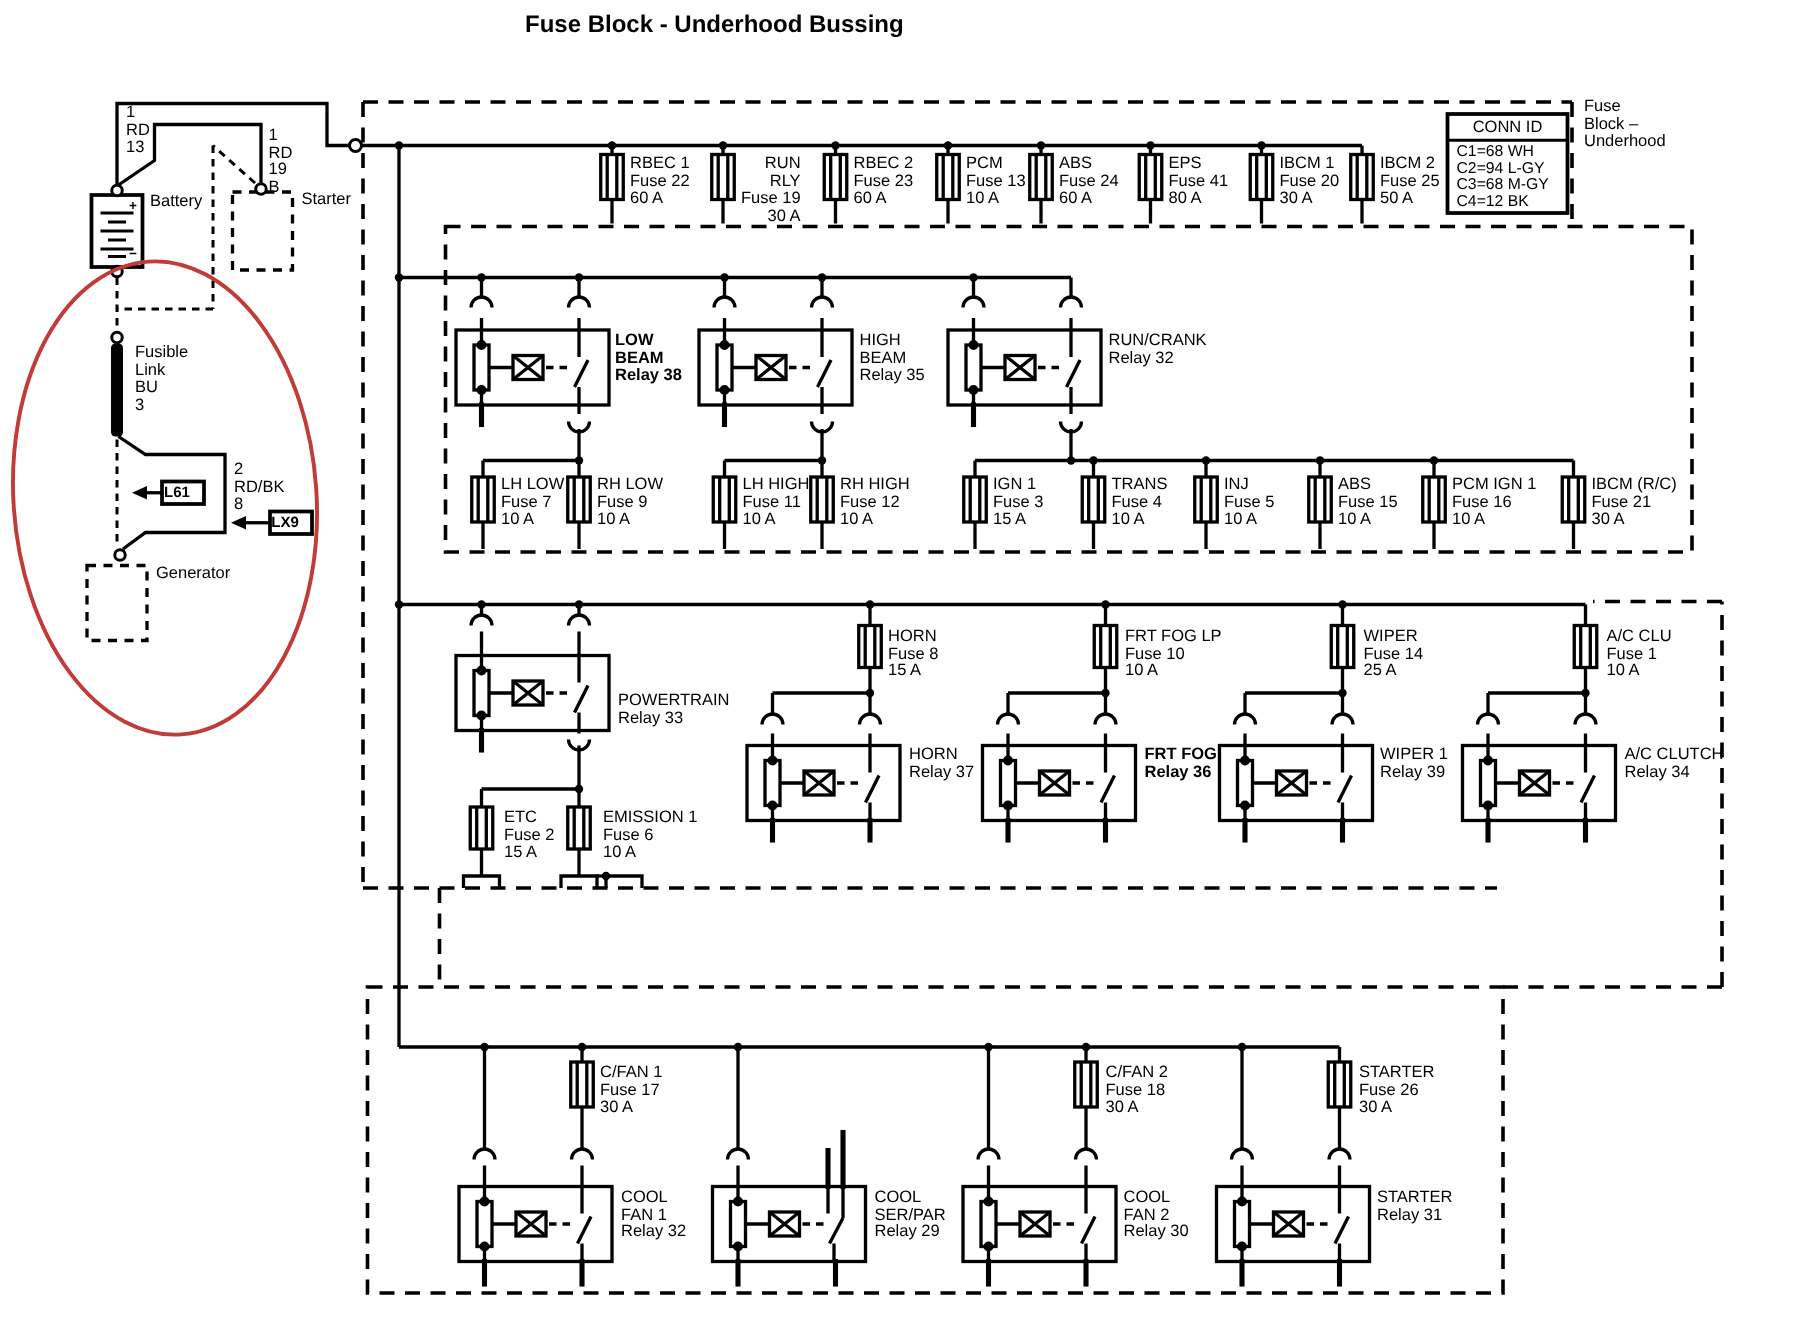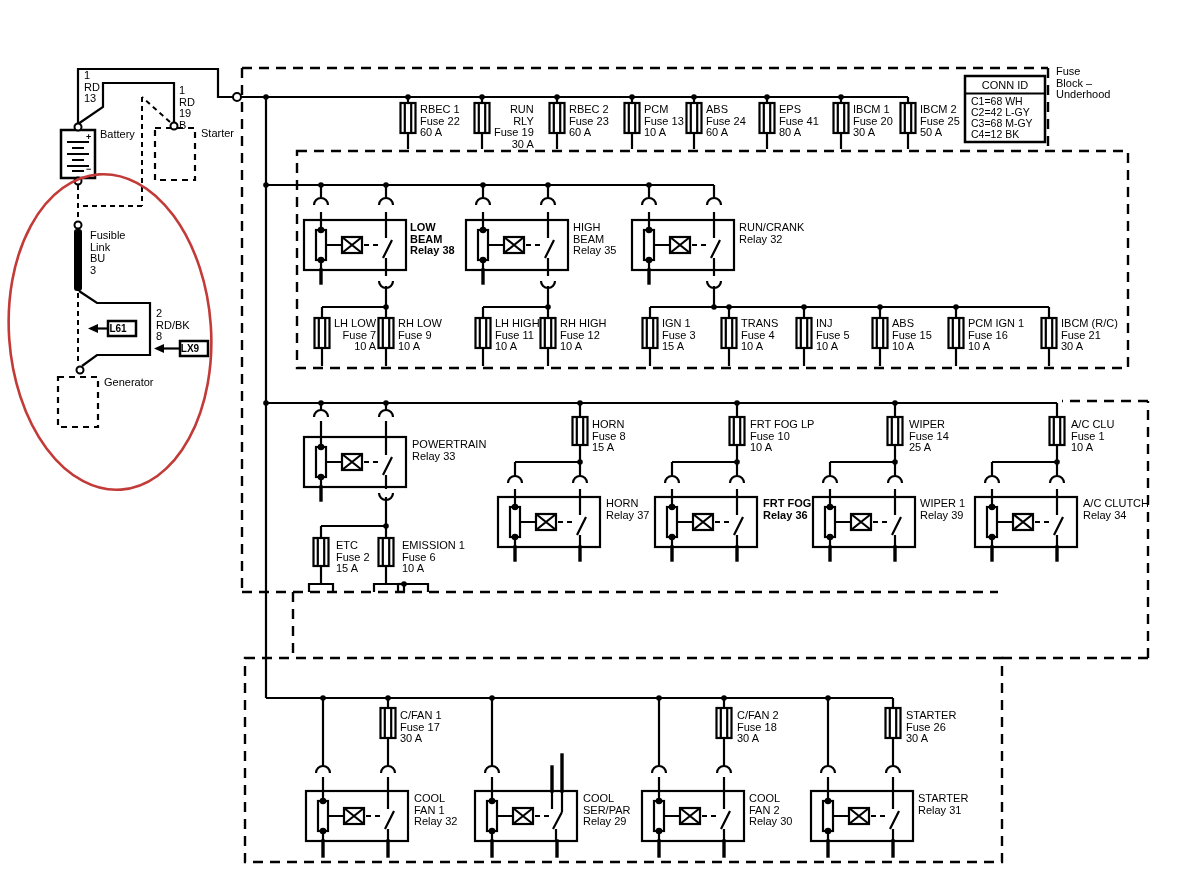--- a/index.html
+++ b/index.html
@@ -553,20 +553,21 @@
     </g>
 
     <g stroke="#000" fill="none">
       <rect x="965" y="76" width="80" height="66" stroke-width="2.5"></rect>
       <path stroke-width="2" d="M965,93.5 H1045"></path>
     </g>
 
     <ellipse cx="110" cy="332" rx="101" ry="158" fill="none" stroke-width="2.6" transform="rotate(-4 110 332)" stroke="#c23b38"></ellipse>
   </svg>
 
+  <div class="title">Fuse Block - Underhood Bussing</div>
 
   <div class="lbl" style="left:84px;top:70px">1
 RD
 13</div>
   <div class="lbl" style="left:179px;top:85px">1
 RD
 19
 B</div>
   <div class="lbl" style="left:100px;top:129px">Battery</div>
   <div class="tiny" style="left:86px;top:133px">+</div>
@@ -581,35 +582,35 @@
 8</div>
   <div class="tag" style="left:108px;top:321px">L61</div>
   <div class="tag" style="left:180px;top:341px">LX9</div>
   <div class="lbl" style="left:104px;top:377px">Generator</div>
 
   <div class="lbl" style="left:1056px;top:66px">Fuse
 Block –
 Underhood</div>
   <div class="connhdr">CONN ID</div>
   <div class="connrow" style="top:96px">C1=68 WH</div>
-  <div class="connrow" style="top:107px">C2=42 L-GY</div>
+  <div class="connrow" style="top:107px">C2=94 L-GY</div>
   <div class="connrow" style="top:118px">C3=68 M-GY</div>
   <div class="connrow" style="top:129px">C4=12 BK</div>
 
   <div id="labels">
       <div class="lbl" style="left: 420px; top: 104px;"><div>RBEC 1</div><div>Fuse 22</div><div>60 A</div></div>
       <div class="lbl" style="left: 494px; top: 104px; text-align: right;"><div>RUN
 RLY</div><div>Fuse 19</div><div>30 A</div></div>
       <div class="lbl" style="left: 569px; top: 104px;"><div>RBEC 2</div><div>Fuse 23</div><div>60 A</div></div>
       <div class="lbl" style="left: 644px; top: 104px;"><div>PCM</div><div>Fuse 13</div><div>10 A</div></div>
       <div class="lbl" style="left: 706px; top: 104px;"><div>ABS</div><div>Fuse 24</div><div>60 A</div></div>
       <div class="lbl" style="left: 779px; top: 104px;"><div>EPS</div><div>Fuse 41</div><div>80 A</div></div>
       <div class="lbl" style="left: 853px; top: 104px;"><div>IBCM 1</div><div>Fuse 20</div><div>30 A</div></div>
       <div class="lbl" style="left: 920px; top: 104px;"><div>IBCM 2</div><div>Fuse 25</div><div>50 A</div></div>
-      <div class="lbl" style="left: 334px; top: 318px; text-align: right;"><div>LH LOW</div><div>Fuse 7</div><div>10 A</div></div>
+      <div class="lbl" style="left: 334px; top: 318px;"><div>LH LOW</div><div>Fuse 7</div><div>10 A</div></div>
       <div class="lbl" style="left: 398px; top: 318px;"><div>RH LOW</div><div>Fuse 9</div><div>10 A</div></div>
       <div class="lbl" style="left: 495px; top: 318px;"><div>LH HIGH</div><div>Fuse 11</div><div>10 A</div></div>
       <div class="lbl" style="left: 560px; top: 318px;"><div>RH HIGH</div><div>Fuse 12</div><div>10 A</div></div>
       <div class="lbl" style="left: 662px; top: 318px;"><div>IGN 1</div><div>Fuse 3</div><div>15 A</div></div>
       <div class="lbl" style="left: 741px; top: 318px;"><div>TRANS</div><div>Fuse 4</div><div>10 A</div></div>
       <div class="lbl" style="left: 816px; top: 318px;"><div>INJ</div><div>Fuse 5</div><div>10 A</div></div>
       <div class="lbl" style="left: 892px; top: 318px;"><div>ABS</div><div>Fuse 15</div><div>10 A</div></div>
       <div class="lbl" style="left: 968px; top: 318px;"><div>PCM IGN 1</div><div>Fuse 16</div><div>10 A</div></div>
       <div class="lbl" style="left: 1061px; top: 318px;"><div>IBCM (R/C)</div><div>Fuse 21</div><div>30 A</div></div>
       <div class="lbl" style="left: 592px; top: 419px;"><div>HORN</div><div>Fuse 8</div><div>15 A</div></div>
@@ -619,21 +620,21 @@
       <div class="lbl" style="left: 336px; top: 540px;"><div>ETC</div><div>Fuse 2</div><div>15 A</div></div>
       <div class="lbl" style="left: 402px; top: 540px;"><div>EMISSION 1</div><div>Fuse 6</div><div>10 A</div></div>
       <div class="lbl" style="left: 400px; top: 710px;"><div>C/FAN 1</div><div>Fuse 17</div><div>30 A</div></div>
       <div class="lbl" style="left: 737px; top: 710px;"><div>C/FAN 2</div><div>Fuse 18</div><div>30 A</div></div>
       <div class="lbl" style="left: 906px; top: 710px;"><div>STARTER</div><div>Fuse 26</div><div>30 A</div></div>
       <div class="lbl" style="left: 410px; top: 222px; font-weight: bold;"><div>LOW
 BEAM</div><div>Relay 38</div></div>
       <div class="lbl" style="left: 573px; top: 222px;"><div>HIGH
 BEAM</div><div>Relay 35</div></div>
       <div class="lbl" style="left: 739px; top: 222px;"><div>RUN/CRANK</div><div>Relay 32</div></div>
-      <div class="lbl" style="left: 412px; top: 439px;"><div>POWERTRAIN</div><div>Relay 33</div></div>
+      <div class="lbl" style="left: 412px; top: 462px;"><div>POWERTRAIN</div><div>Relay 33</div></div>
       <div class="lbl" style="left: 606px; top: 498px;"><div>HORN</div><div>Relay 37</div></div>
       <div class="lbl" style="left: 763px; top: 498px; font-weight: bold;"><div>FRT FOG</div><div>Relay 36</div></div>
       <div class="lbl" style="left: 920px; top: 498px;"><div>WIPER 1</div><div>Relay 39</div></div>
       <div class="lbl" style="left: 1083px; top: 498px;"><div>A/C CLUTCH</div><div>Relay 34</div></div>
       <div class="lbl" style="left: 414px; top: 793px;"><div>COOL
 FAN 1</div><div>Relay 32</div></div>
       <div class="lbl" style="left: 583px; top: 793px;"><div>COOL
 SER/PAR</div><div>Relay 29</div></div>
       <div class="lbl" style="left: 749px; top: 793px;"><div>COOL
 FAN 2</div><div>Relay 30</div></div>

